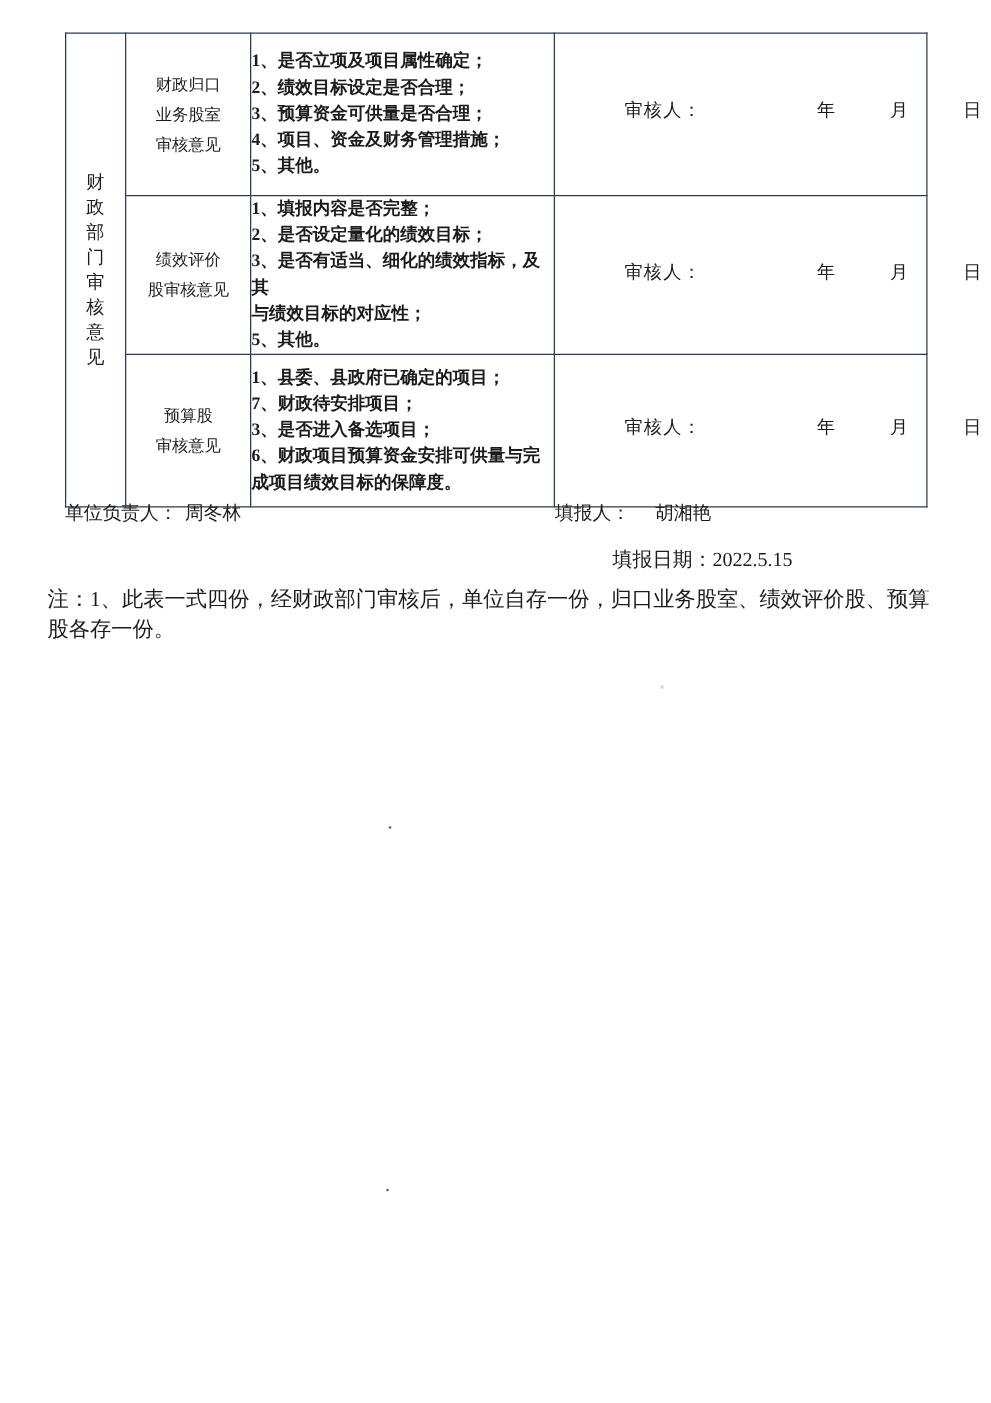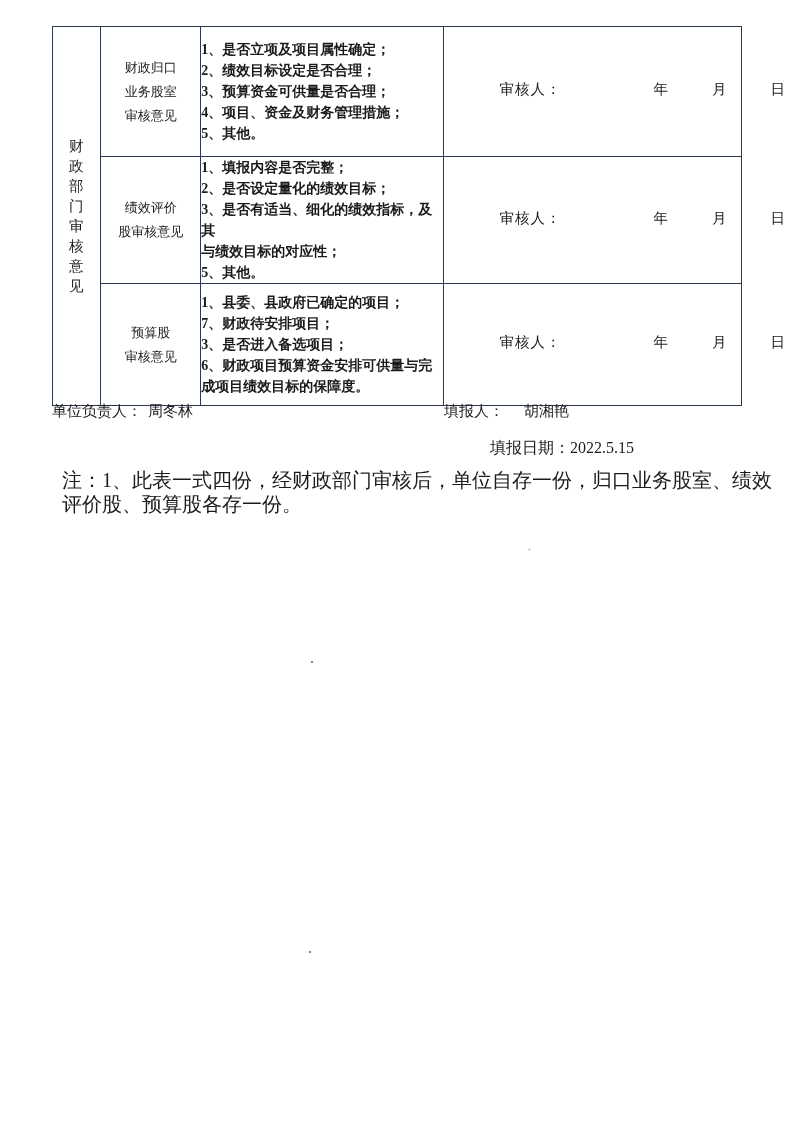--- a/index.html
+++ b/index.html
@@ -146,23 +146,22 @@
     font-size: 16px;
     white-space: nowrap;
   }
 
   
   .notes {
     position: absolute;
     left: 38px;
     top: 468px;
     width: 712px;
-    font-size: 20px;
+    font-size: 17px;
     line-height: 24px;
-    margin-left: 24px;
   }
   .notes .note-1 {
     text-indent: 0;
   }
   .notes .note-2 {
     padding-left: 29px;
   }
 
   
   .dot {

